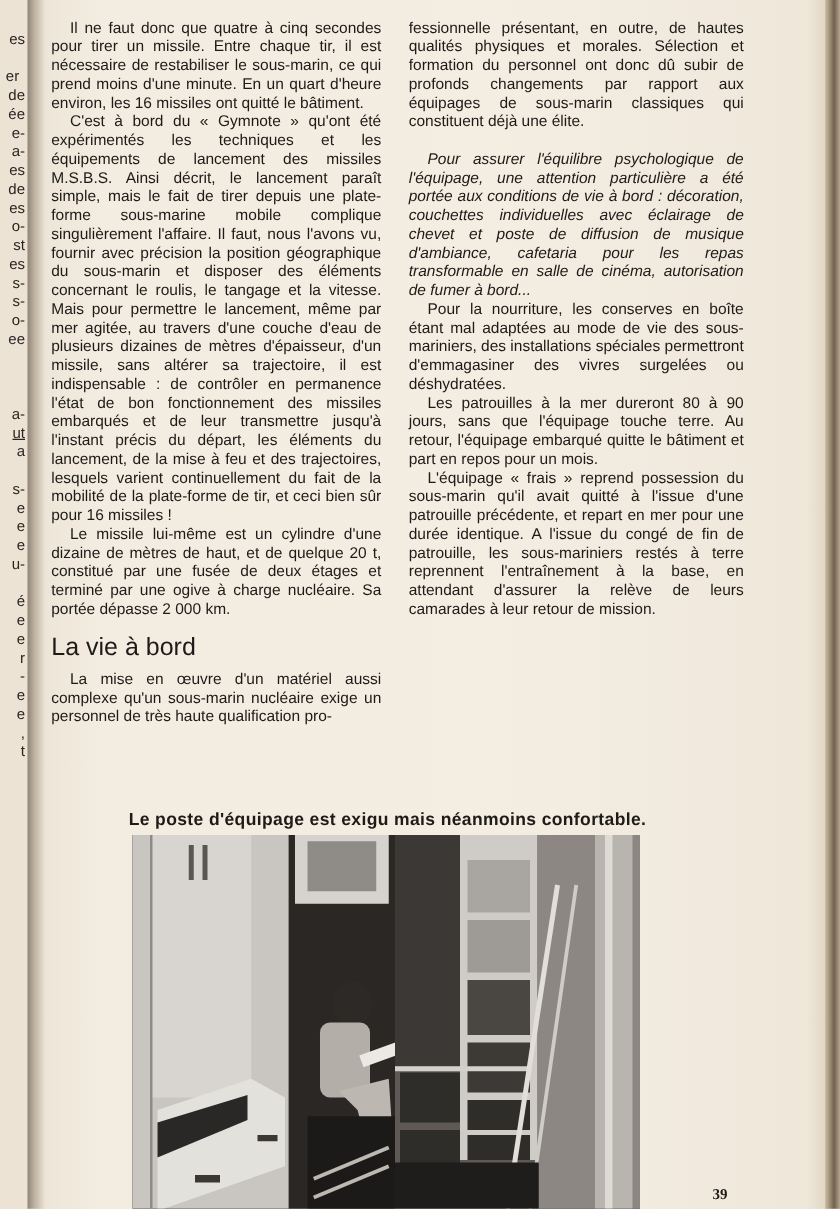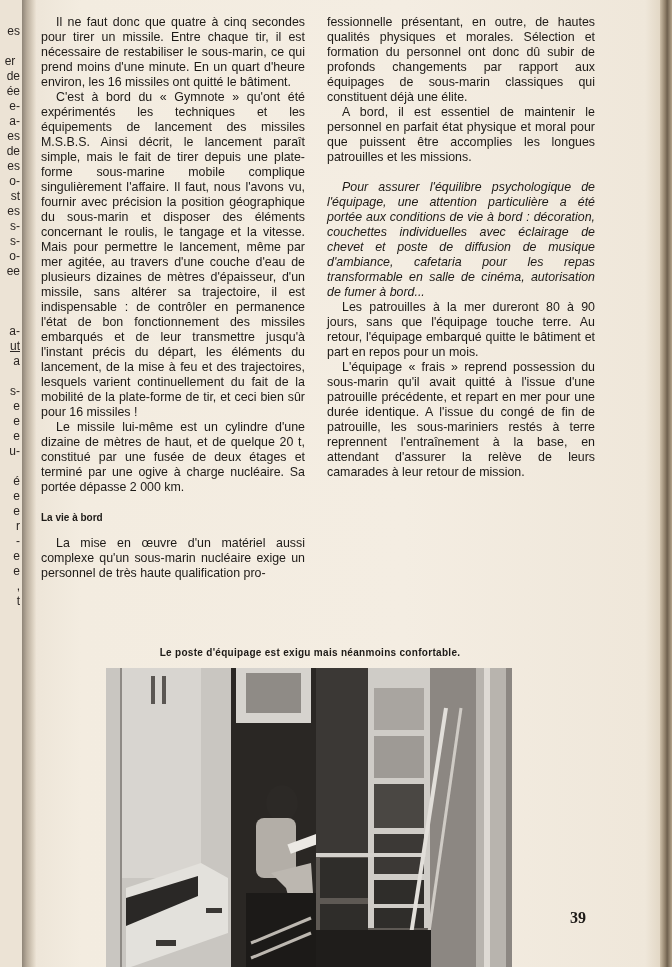--- a/index.html
+++ b/index.html
@@ -35,34 +35,34 @@
       position: absolute; top: 15px;
       font-size: 12.4px; line-height: 15px;
       text-align: justify; hyphens: manual;
     }
     .col-left { left: 41px; width: 264px; }
     .col-right { left: 327px; width: 268px; }
     .col p { margin: 0; text-indent: 15px; }
     .col p.no-indent { text-indent: 0; }
     .col p.gap-before { margin-top: 15px; font-style: italic; }
     .section-heading {
-      font-weight: bold; font-size: 10px; line-height: 18px;
+      font-weight: normal; font-size: 20px; line-height: 18px;
       margin: 14px 0 9px 0; text-indent: 0;
     }
     .caption {
       position: absolute; left: 100px; top: 647px; width: 420px;
-      text-align: center; font-weight: bold; font-size: 10px; letter-spacing: 0.3px;
+      text-align: center; font-weight: bold; font-size: 14px; letter-spacing: 0.3px;
     }
     .photo {
       position: absolute; left: 106px; top: 668px; width: 406px; height: 299px;
       background: #6b6661; overflow: hidden;
     }
     .page-number {
-      position: absolute; left: 570px; top: 909px;
-      font-family: "Liberation Serif", serif; font-weight: bold; font-size: 16px;
+      position: absolute; left: 570px; top: 948px;
+      font-family: "Liberation Serif", serif; font-weight: bold; font-size: 12px;
     }
   </style>
 </head>
 <body>
 
 <div class="page">
 
   <div class="bleed" id="bleed">
       <div class="bleed-line" style="top: 24px;">es</div>
       <div class="bleed-line" style="top: 46px; padding-left: 48px;">ar</div>
@@ -110,22 +110,22 @@
   <div class="col col-left">
     <p>Il ne faut donc que quatre à cinq secondes pour tirer un missile. Entre chaque tir, il est nécessaire de restabiliser le sous-marin, ce qui prend moins d'une minute. En un quart d'heure environ, les 16 missiles ont quitté le bâtiment.</p>
     <p>C'est à bord du « Gymnote » qu'ont été expérimentés les techniques et les équipements de lancement des missiles M.S.B.S. Ainsi décrit, le lancement paraît simple, mais le fait de tirer depuis une plate-forme sous-marine mobile complique singulièrement l'affaire. Il faut, nous l'avons vu, fournir avec précision la position géographique du sous-marin et disposer des éléments concernant le roulis, le tangage et la vitesse. Mais pour permettre le lancement, même par mer agitée, au travers d'une couche d'eau de plusieurs dizaines de mètres d'épaisseur, d'un missile, sans altérer sa trajectoire, il est indispensable : de contrôler en permanence l'état de bon fonctionnement des missiles embarqués et de leur transmettre jusqu'à l'instant précis du départ, les éléments du lancement, de la mise à feu et des trajectoires, lesquels varient continuellement du fait de la mobilité de la plate-forme de tir, et ceci bien sûr pour 16 missiles !</p>
     <p>Le missile lui-même est un cylindre d'une dizaine de mètres de haut, et de quelque 20 t, constitué par une fusée de deux étages et terminé par une ogive à charge nucléaire. Sa portée dépasse 2 000 km.</p>
     <div class="section-heading">La vie à bord</div>
     <p>La mise en œuvre d'un matériel aussi complexe qu'un sous-marin nucléaire exige un personnel de très haute qualification pro-</p>
   </div>
 
   <div class="col col-right" id="right-col">
       <p class="no-indent">fessionnelle présentant, en outre, de hautes qualités physiques et morales. Sélection et formation du personnel ont donc dû subir de profonds changements par rapport aux équipages de sous-marin classiques qui constituent déjà une élite.</p>
-      <p>A bord, il est essentiel de maintenir le personnel en parfait état physique et moral pour que puissent être accomplies les longues patrouilles et les missions.</p>
       <p class="gap-before">Pour assurer l'équilibre psychologique de l'équipage, une attention particulière a été portée aux conditions de vie à bord : décoration, couchettes individuelles avec éclairage de chevet et poste de diffusion de musique d'ambiance, cafetaria pour les repas transformable en salle de cinéma, autorisation de fumer à bord...</p>
+      <p>Pour la nourriture, les conserves en boîte étant mal adaptées au mode de vie des sous-mariniers, des installations spéciales permettront d'emmagasiner des vivres surgelées ou déshydratées.</p>
       <p>Les patrouilles à la mer dureront 80 à 90 jours, sans que l'équipage touche terre. Au retour, l'équipage embarqué quitte le bâtiment et part en repos pour un mois.</p>
       <p>L'équipage « frais » reprend possession du sous-marin qu'il avait quitté à l'issue d'une patrouille précédente, et repart en mer pour une durée identique. A l'issue du congé de fin de patrouille, les sous-mariniers restés à terre reprennent l'entraînement à la base, en attendant d'assurer la relève de leurs camarades à leur retour de mission.</p>
     </div>
 
   <div class="caption">Le poste d'équipage est exigu mais néanmoins confortable.</div>
 
   <div class="photo">
     <svg width="406" height="299" viewBox="0 0 406 299">
       <rect x="0" y="0" width="406" height="299" fill="#5e5954"></rect>
 

